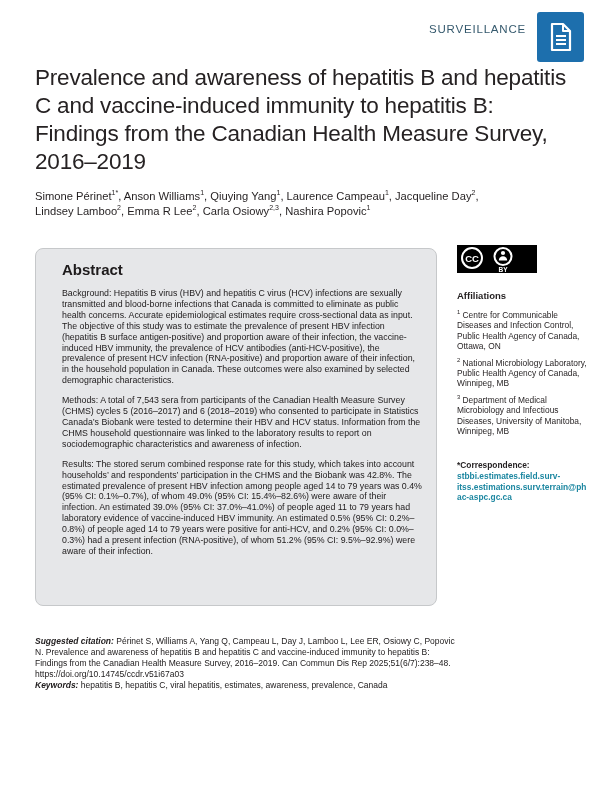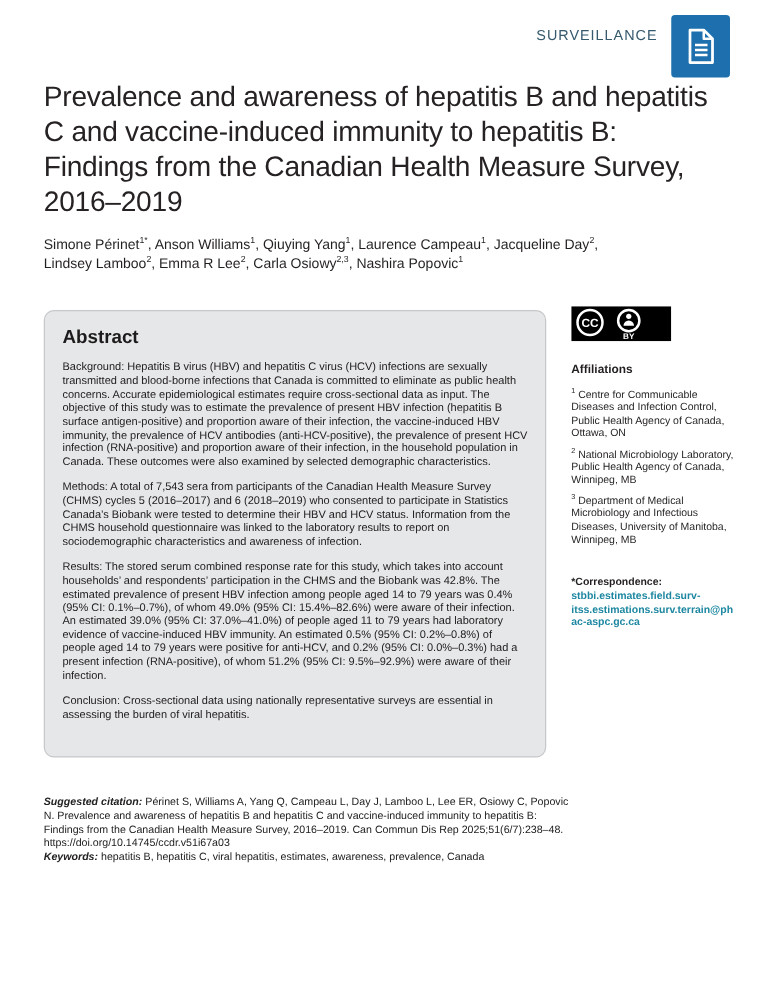--- a/index.html
+++ b/index.html
@@ -29,21 +29,21 @@
   .authors {
     position:absolute; top:189px; left:35px; width:545px;
     font-size:11.2px; line-height:15px; color:#231f20;
   }
   .authors sup { font-size:7px; line-height:0; }
 
   
   .abstract-box {
     position:absolute; left:35px; top:248px; width:402px; box-sizing:border-box;
     background:#e6e7e9; border:1px solid #c6c8ca; border-radius:8px;
-    padding:10px 14px 8px 14px; min-height:358px;
+    padding:10px 14px 8px 26px; min-height:358px;
   }
   .abstract-heading { font-size:15px; font-weight:bold; margin:2px 0 10px 0; color:#1e1b1c; }
   .abstract-par { font-size:8.8px; line-height:10.9px; margin:0 0 9px 0; color:#232021; }
   .abstract-par b { font-weight:normal; }
 
   
   .sidebar { position:absolute; left:457px; top:238px; width:130px; }
   .license { font-size:7.6px; line-height:9.7px; font-weight:bold; color:#231f20; }
   .license .lic-link { color:#1d87a1; cursor:pointer; }
   .cc-badge { margin-top:7px; display:block; }
@@ -88,21 +88,20 @@
   </div>
 
   <h1 class="title" style="margin:0;">Prevalence and awareness of hepatitis B and hepatitis C and vaccine-induced immunity to hepatitis B: Findings from the Canadian Health Measure Survey, 2016–2019</h1>
   <div class="authors"><span>Simone Périnet<sup>1*</sup></span>, <span>Anson Williams<sup>1</sup></span>, <span>Qiuying Yang<sup>1</sup></span>, <span>Laurence Campeau<sup>1</sup></span>, <span>Jacqueline Day<sup>2</sup></span>, <br><span>Lindsey Lamboo<sup>2</sup></span>, <span>Emma R Lee<sup>2</sup></span>, <span>Carla Osiowy<sup>2,3</sup></span>, <span>Nashira Popovic<sup>1</sup></span></div>
 
   <div class="abstract-box">
     <div class="abstract-heading">Abstract</div>
     <p class="abstract-par"><b>Background:</b><span> Hepatitis B virus (HBV) and hepatitis C virus (HCV) infections are sexually transmitted and blood-borne infections that Canada is committed to eliminate as public health concerns. Accurate epidemiological estimates require cross-sectional data as input. The objective of this study was to estimate the prevalence of present HBV infection (hepatitis B surface antigen-positive) and proportion aware of their infection, the vaccine-induced HBV immunity, the prevalence of HCV antibodies (anti-HCV-positive), the prevalence of present HCV infection (RNA-positive) and proportion aware of their infection, in the household population in Canada. These outcomes were also examined by selected demographic characteristics.</span></p>
     <p class="abstract-par"><b>Methods:</b><span> A total of 7,543 sera from participants of the Canadian Health Measure Survey (CHMS) cycles 5 (2016–2017) and 6 (2018–2019) who consented to participate in Statistics Canada’s Biobank were tested to determine their HBV and HCV status. Information from the CHMS household questionnaire was linked to the laboratory results to report on sociodemographic characteristics and awareness of infection.</span></p>
     <p class="abstract-par"><b>Results:</b><span> The stored serum combined response rate for this study, which takes into account households’ and respondents’ participation in the CHMS and the Biobank was 42.8%. The estimated prevalence of present HBV infection among people aged 14 to 79 years was 0.4% (95% CI: 0.1%–0.7%), of whom 49.0% (95% CI: 15.4%–82.6%) were aware of their infection. An estimated 39.0% (95% CI: 37.0%–41.0%) of people aged 11 to 79 years had laboratory evidence of vaccine-induced HBV immunity. An estimated 0.5% (95% CI: 0.2%–0.8%) of people aged 14 to 79 years were positive for anti-HCV, and 0.2% (95% CI: 0.0%–0.3%) had a present infection (RNA-positive), of whom 51.2% (95% CI: 9.5%–92.9%) were aware of their infection.</span></p>
-    <p class="abstract-par" style="margin-bottom:0;"><b>Conclusion:</b><span> Cross-sectional data using nationally representative surveys are essential in assessing the burden of viral hepatitis.</span></p>
   </div>
 
   <div class="sidebar">
     <svg class="cc-badge" width="80" height="28" viewBox="0 0 80 28">
       <rect x="0" y="0" width="80" height="28" fill="#000000"></rect>
       <circle cx="15" cy="13" r="10" fill="none" stroke="#ffffff" stroke-width="2"></circle>
       <text x="15" y="16.5" fill="#ffffff" font-size="9.5" font-weight="bold" text-anchor="middle" font-family="Liberation Sans, sans-serif">CC</text>
       <circle cx="46" cy="11.5" r="8.5" fill="none" stroke="#ffffff" stroke-width="2"></circle>
       <circle cx="46" cy="8" r="2.1" fill="#ffffff"></circle>
       <path d="M41.8 15.5 a4.2 4.2 0 0 1 8.4 0 z" fill="#ffffff"></path>

